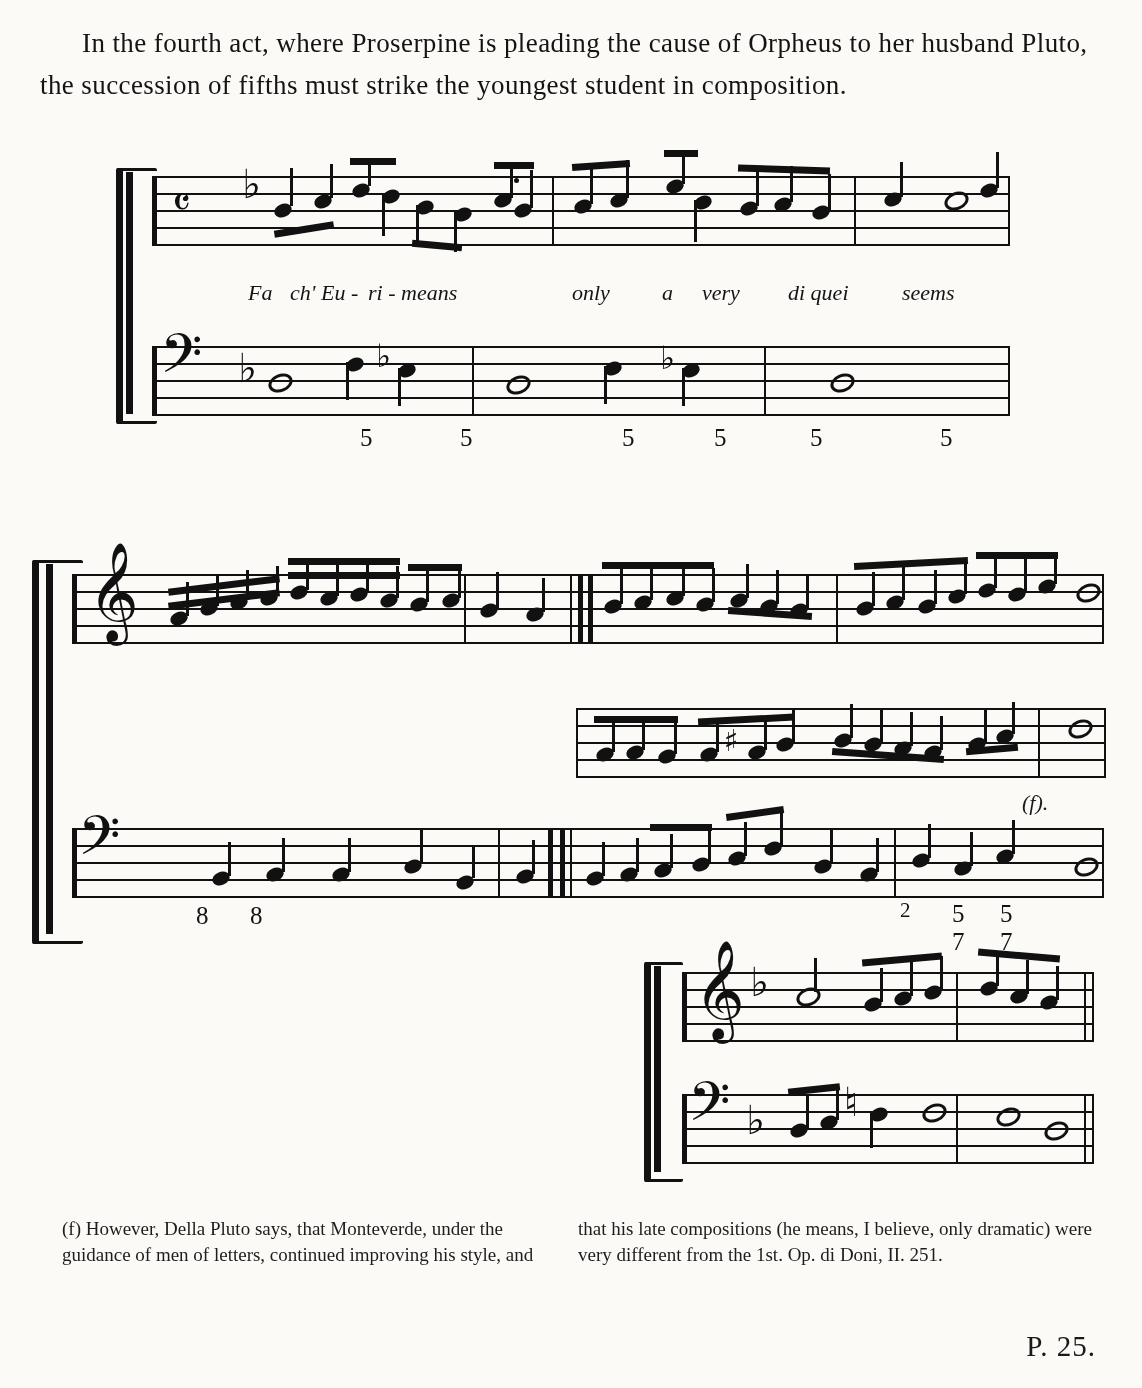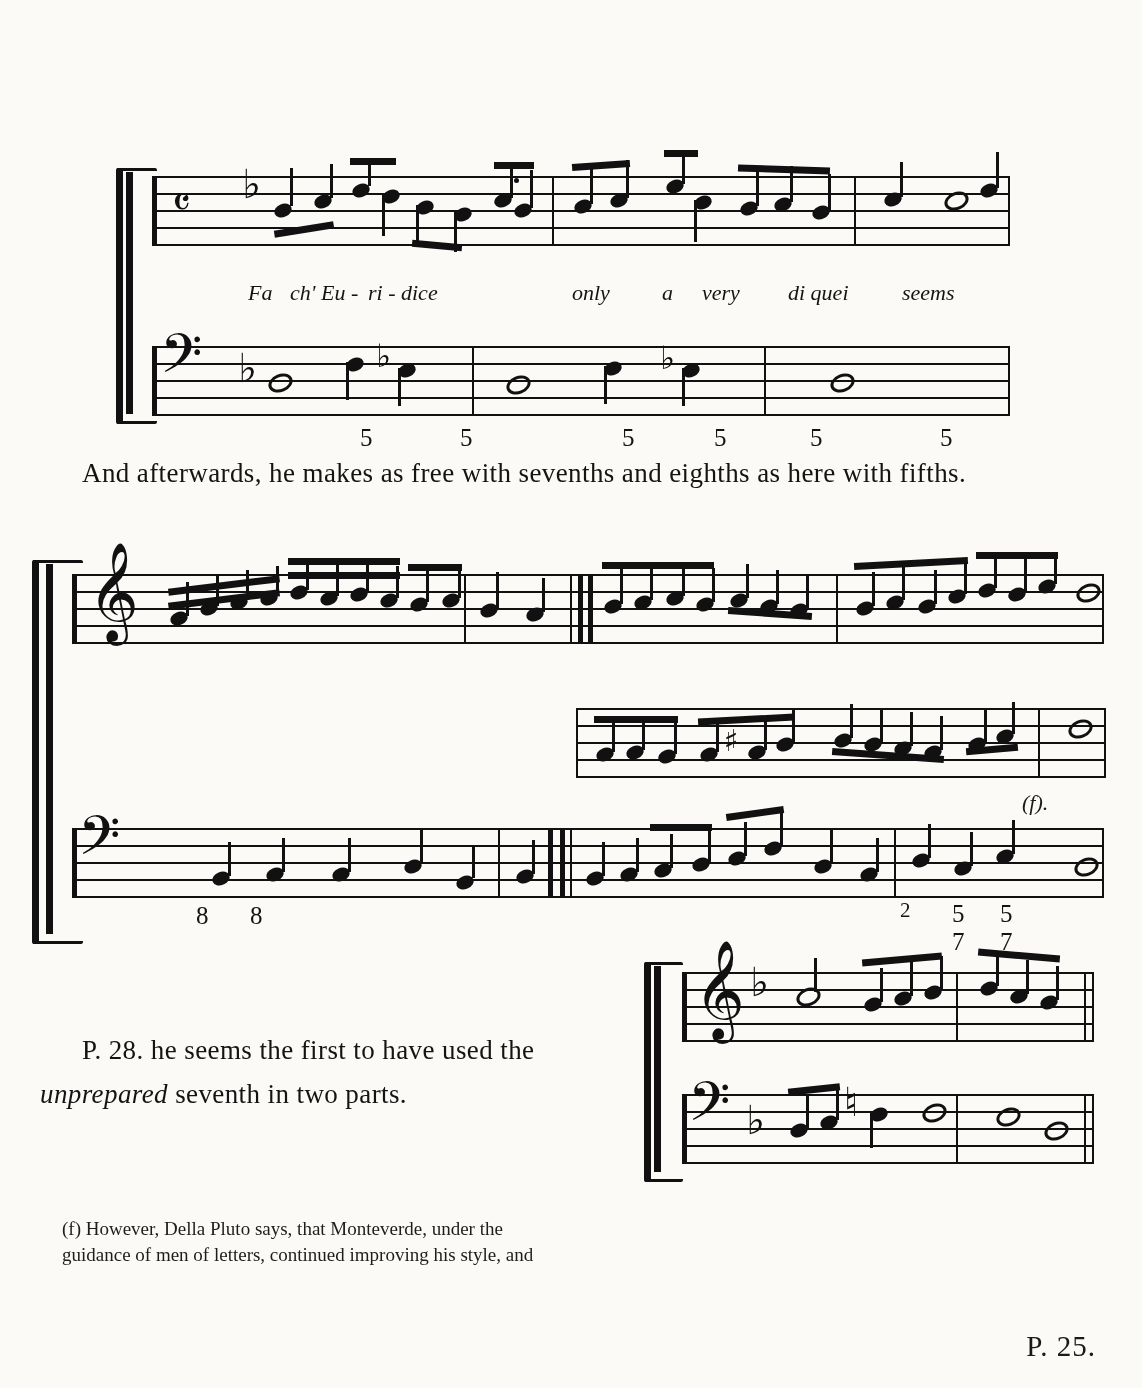--- a/index.html
+++ b/index.html
@@ -151,20 +151,23 @@
     width: 5px; height: 5px;
     background: #111;
     border-radius: 50%;
   }
 </style>
 </head>
 <body>
 
 <div class="page">
 
+  <div class="para" id="para-1">
+    <span class="indent"></span><span>In the fourth act, where Proserpine is pleading the cause of Orpheus to her husband Pluto, the succession of fifths must strike the youngest student in composition.</span>
+  </div>
 
   <div class="system" id="ex1" style="left:110px; top:168px; width:900px; height:270px;">
 
     <div class="brace" style="left:6px; top:0px; width:34px; height:250px;"></div>
     <div class="brace-in" style="left:16px; top:4px; height:242px;"></div>
 
     <div class="staff" id="ex1-top" style="left:44px; top:8px; width:856px; height:70px;">
       <div class="line" style="top:0px"></div>
       <div class="line" style="top:17px"></div>
       <div class="line" style="top:34px"></div>
@@ -229,21 +232,21 @@
       <div class="stem" style="left:746px; top:-14px; height:35px;"></div>
       <div class="notehead open" style="left:790px; top:16px;"></div>
       <div class="notehead" style="left:826px; top:8px;"></div>
       <div class="stem" style="left:842px; top:-24px; height:36px;"></div>
 
       <div class="barline" style="left:854px; top:0px; height:70px;"></div>
     </div>
 
     <div class="lyric" style="left:138px; top:112px;">Fa</div>
     <div class="lyric" style="left:180px; top:112px;">ch' Eu -</div>
-    <div class="lyric" style="left:258px; top:112px;">ri - dice</div>
+    <div class="lyric" style="left:258px; top:112px;">ri - means</div>
     <div class="lyric" style="left:462px; top:112px;">only</div>
     <div class="lyric" style="left:552px; top:112px;">a</div>
     <div class="lyric" style="left:592px; top:112px;">very</div>
     <div class="lyric" style="left:678px; top:112px;">di quei</div>
     <div class="lyric" style="left:792px; top:112px;">seems</div>
 
     <div class="staff" id="ex1-bottom" style="left:44px; top:178px; width:856px; height:70px;">
       <div class="line" style="top:0px"></div>
       <div class="line" style="top:17px"></div>
       <div class="line" style="top:34px"></div>
@@ -279,23 +282,20 @@
     </div>
 
     <div class="figure" style="left:250px; top:256px;">5</div>
     <div class="figure" style="left:350px; top:256px;">5</div>
     <div class="figure" style="left:512px; top:256px;">5</div>
     <div class="figure" style="left:604px; top:256px;">5</div>
     <div class="figure" style="left:700px; top:256px;">5</div>
     <div class="figure" style="left:830px; top:256px;">5</div>
   </div>
 
-  <div class="para" id="para-2">
-    <span class="indent"></span><span>And afterwards, he makes as free with sevenths and eighths as here with fifths.</span>
-  </div>
 
   <div class="system" id="ex2" style="left:28px; top:560px; width:1080px; height:390px;">
 
     <div class="brace" style="left:4px; top:0px; width:44px; height:378px;"></div>
     <div class="brace-in" style="left:18px; top:4px; height:370px;"></div>
 
     <div class="staff" style="left:46px; top:14px; width:1030px; height:70px;">
       <div class="line" style="top:0px"></div>
       <div class="line" style="top:17px"></div>
       <div class="line" style="top:34px"></div>
@@ -500,23 +500,20 @@
 
     <div class="figure" style="left:872px; top:338px; font-size:21px;">2</div>
     <div class="figure" style="left:924px; top:340px;">5</div>
     <div class="figure" style="left:972px; top:340px;">5</div>
     <div class="figure" style="left:924px; top:368px;">7</div>
     <div class="figure" style="left:972px; top:368px;">7</div>
   </div>
 
   <div class="fmark" id="fmark-1">(f).</div>
 
-  <div class="para" id="para-3">
-    <span class="indent"></span><span>P. 28. he seems the first to have used the </span><i>unprepared</i><span> seventh in two parts.</span>
-  </div>
 
   <div class="system" id="ex3" style="left:640px; top:962px; width:460px; height:230px;">
 
     <div class="brace" style="left:4px; top:0px; width:32px; height:214px;"></div>
     <div class="brace-in" style="left:14px; top:4px; height:206px;"></div>
 
     <div class="staff" style="left:44px; top:10px; width:410px; height:70px;">
       <div class="line" style="top:0px"></div>
       <div class="line" style="top:17px"></div>
       <div class="line" style="top:34px"></div>
@@ -580,15 +577,16 @@
 
       <div class="notehead open" style="left:312px; top:14px;"></div>
       <div class="notehead open" style="left:360px; top:28px;"></div>
 
       <div class="barline" style="left:400px; top:0px; height:70px;"></div>
       <div class="barline" style="left:408px; top:0px; height:70px;"></div>
     </div>
   </div>
 
   <div class="footnote" id="footnote-left">(f) However, Della Pluto says, that Monteverde, under the guidance of men of letters, continued improving his style, and</div>
+  <div class="footnote" id="footnote-right">that his late compositions (he means, I believe, only dramatic) were very different from the 1st. Op. di Doni, II. 251.</div>
 
   <div class="page-number">P. 25.</div>
 </div>
 
 </body></html>

